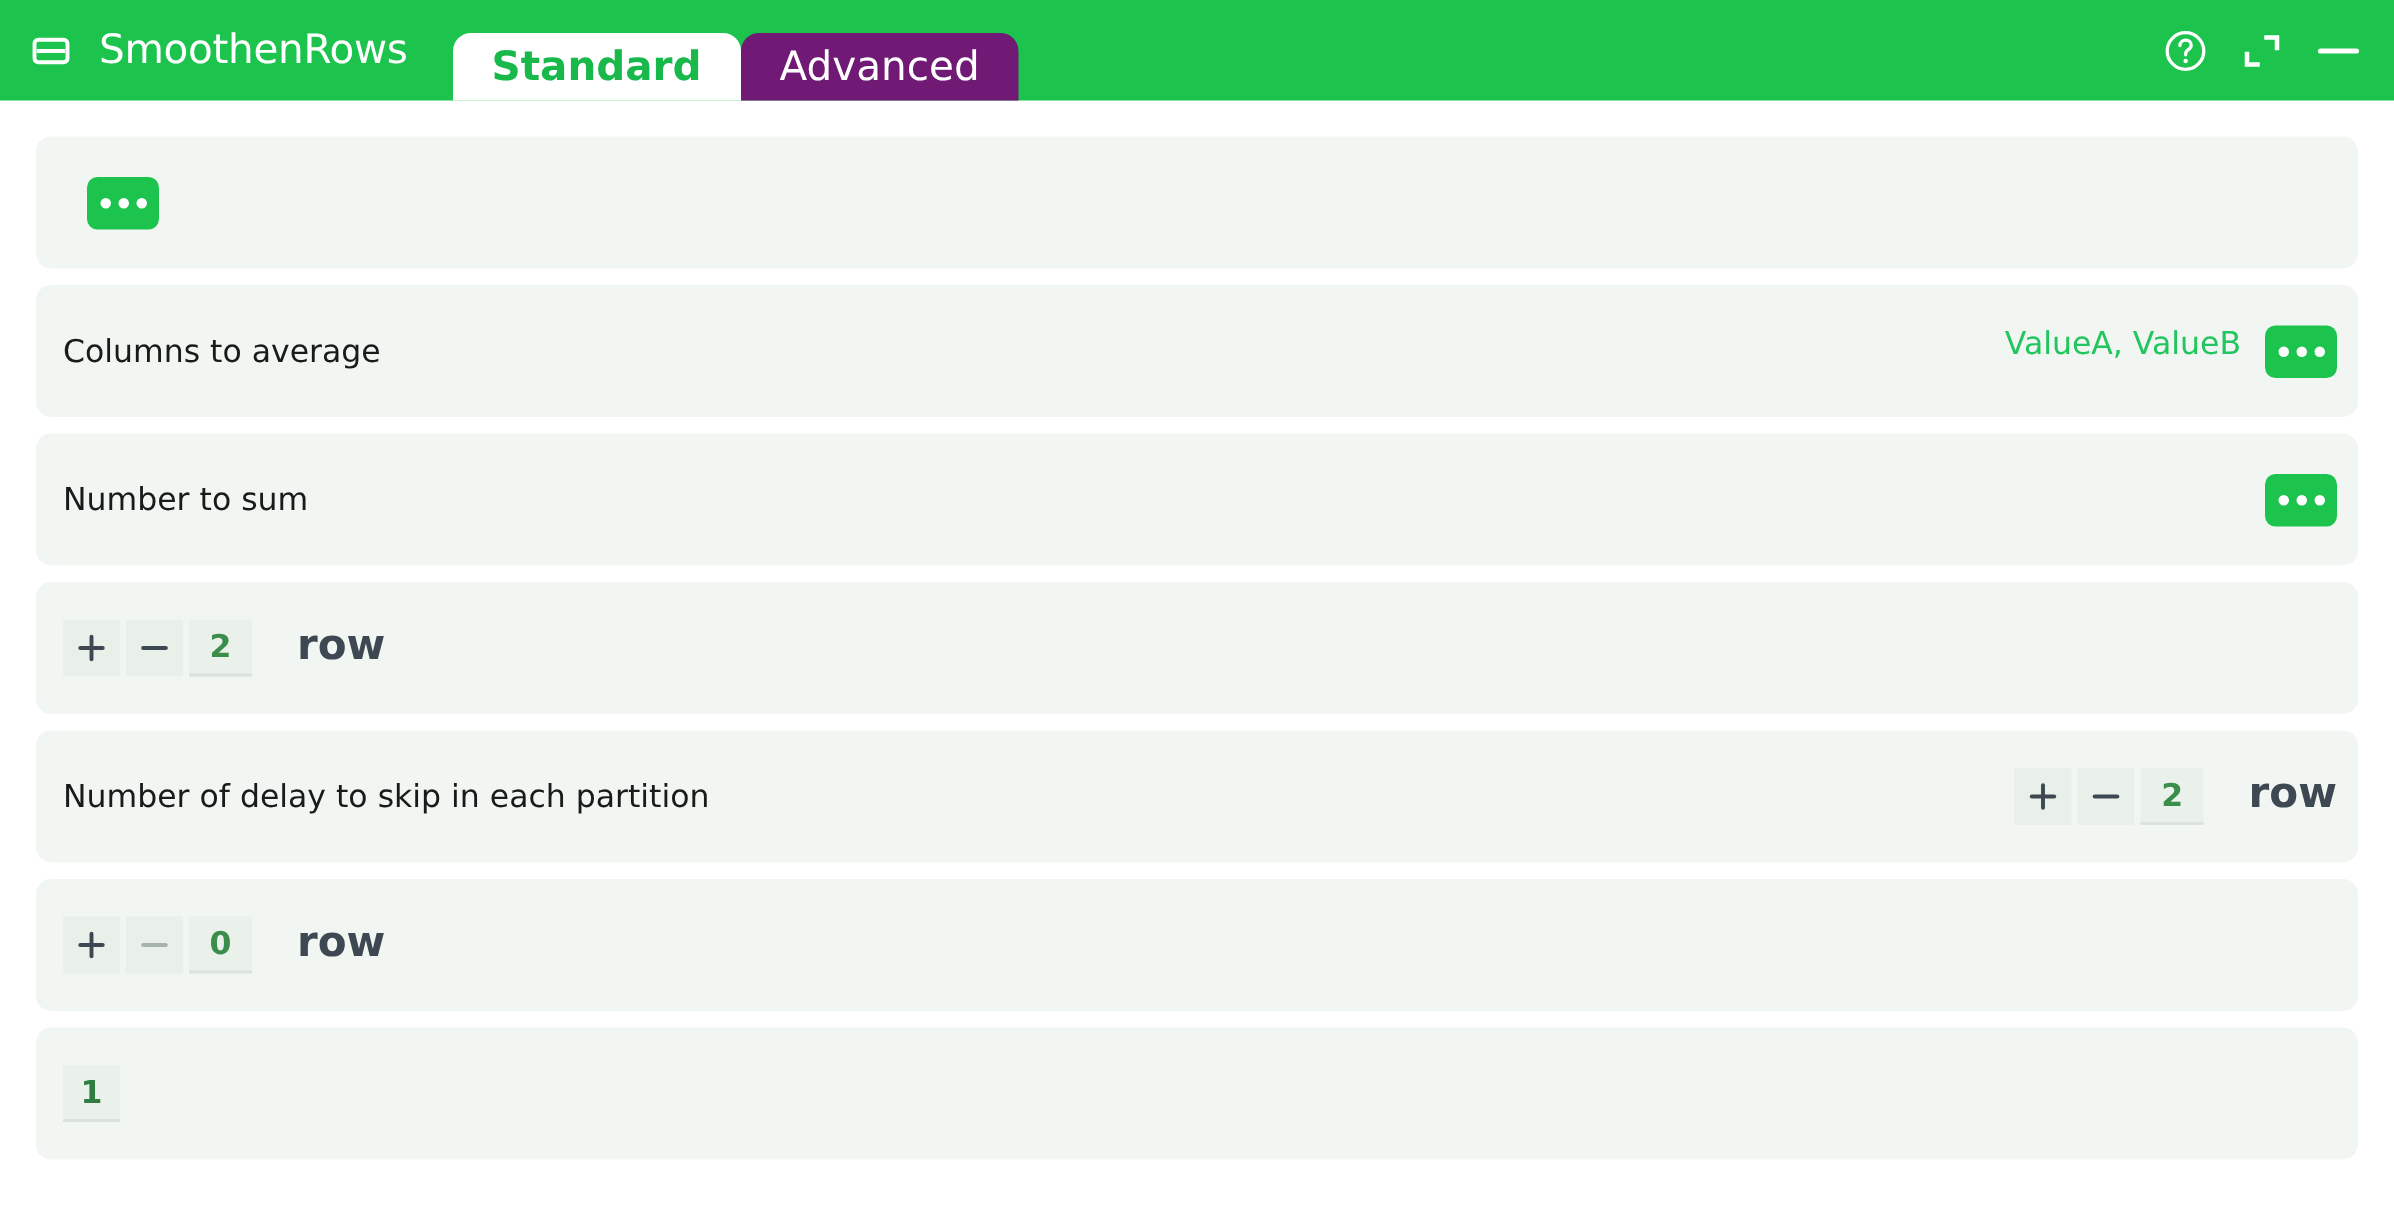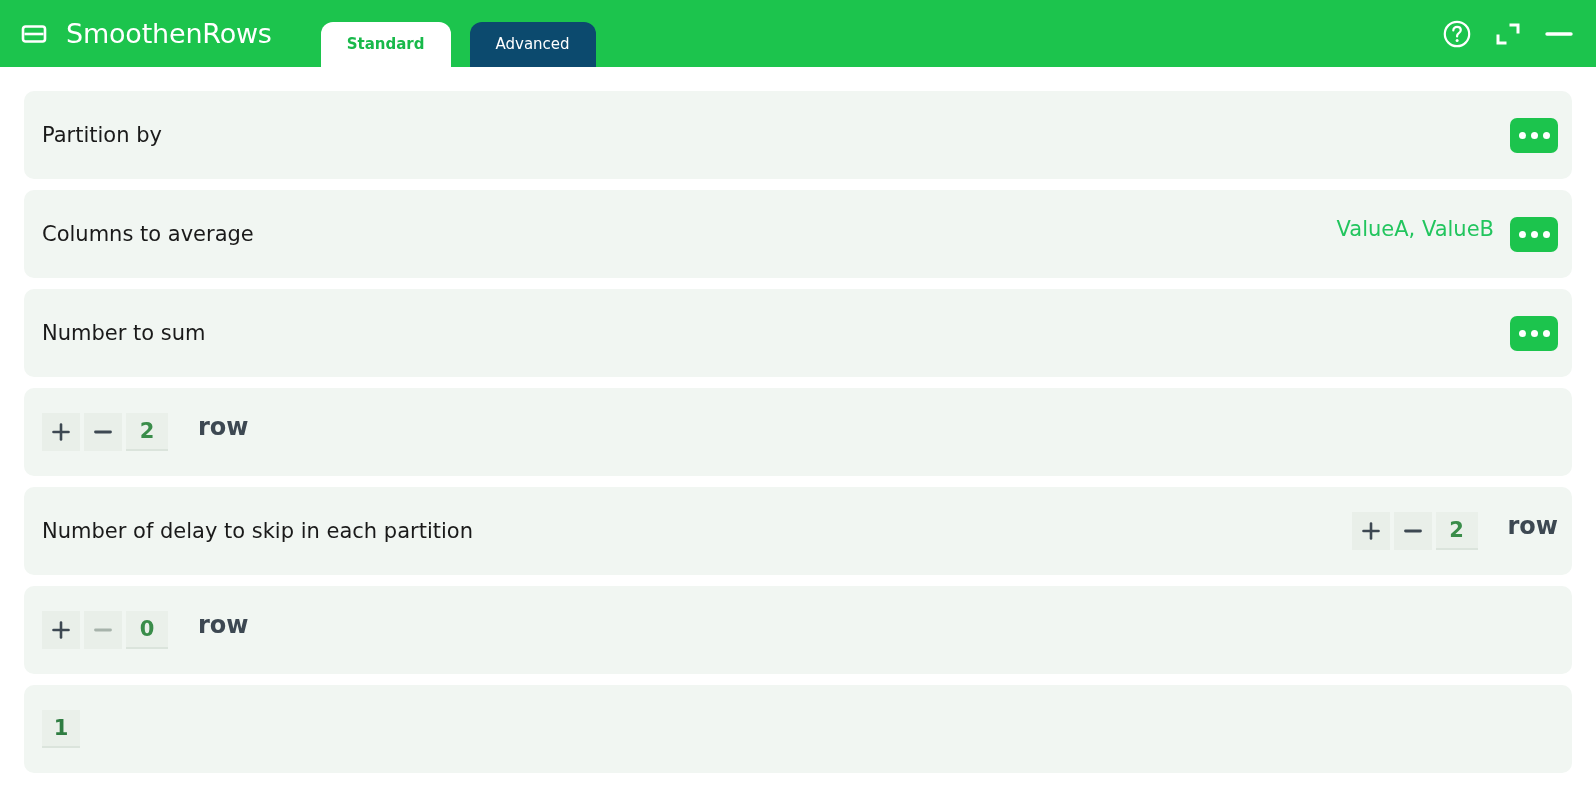--- a/index.html
+++ b/index.html
@@ -54,33 +54,32 @@
     align-items: flex-end;
     height: 67px;
     margin-left: 30px;
     flex: 1 1 auto;
   }
   .tab {
     height: 45px;
     line-height: 45px;
     padding: 0 26px;
     border-radius: 12px 12px 0 0;
-    font-size: 15px;
-    cursor: pointer;
-    box-sizing: border-box;
-    white-space: nowrap;
-    margin-left: 19px;
+    font-size: 27px;
+    cursor: pointer;
+    box-sizing: border-box;
+    white-space: nowrap;
   }
   .tab.active {
     background: #ffffff;
     color: #18b94a;
     font-weight: bold;
   }
   .tab.inactive {
-    background: #0c4a6e;
+    background: #701a75;
     color: #ffffff;
     font-weight: normal;
   }
 
   .header-right {
     display: flex;
     align-items: center;
     height: 67px;
     padding-right: 22px;
     gap: 22px;
@@ -178,21 +177,21 @@
     display: flex;
     align-items: center;
     justify-content: center;
     color: #3a8d4a;
     font-size: 21px;
     font-weight: bold;
     box-sizing: border-box;
     cursor: text;
   }
   .unit {
-    font-size: 24px;
+    font-size: 28px;
     font-weight: bold;
     color: #3d4852;
     margin-left: 14px;
     white-space: nowrap;
   }
 
   
   .plain-num {
     width: 38px;
     height: 38px;
@@ -247,21 +246,20 @@
       <svg width="30" height="28" viewBox="0 0 30 28">
         <line x1="3" y1="14" x2="27" y2="14" stroke="#ffffff" stroke-width="3.4" stroke-linecap="round"></line>
       </svg>
     </div>
   </div>
 </div>
 
 <div class="content">
 
   <div class="row">
-    <div class="row-label">Partition by</div>
     <div class="row-right">
       <div class="value-text"></div>
       <div class="dots-button">
         <span></span>
         <span></span>
         <span></span>
       </div>
     </div>
   </div>
 

